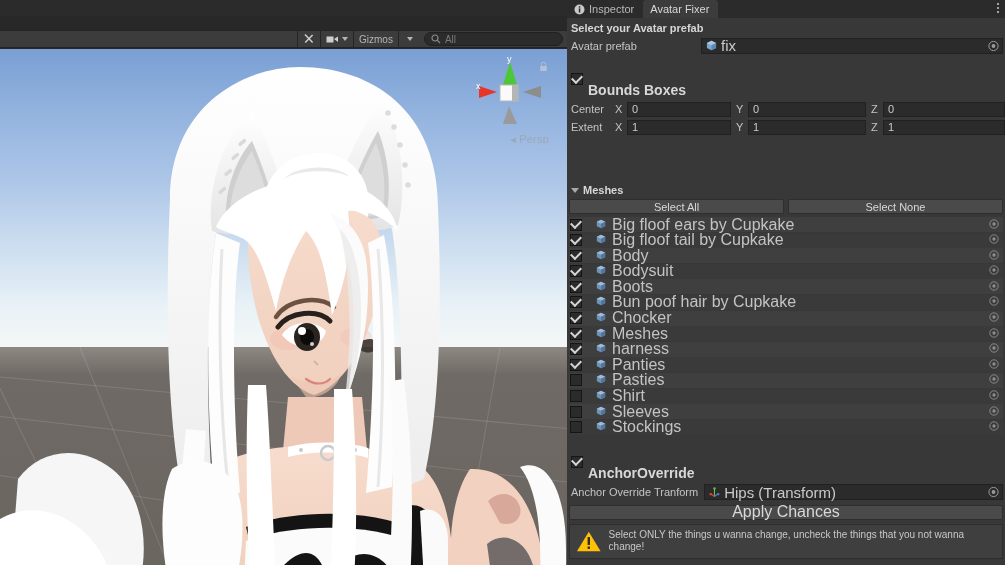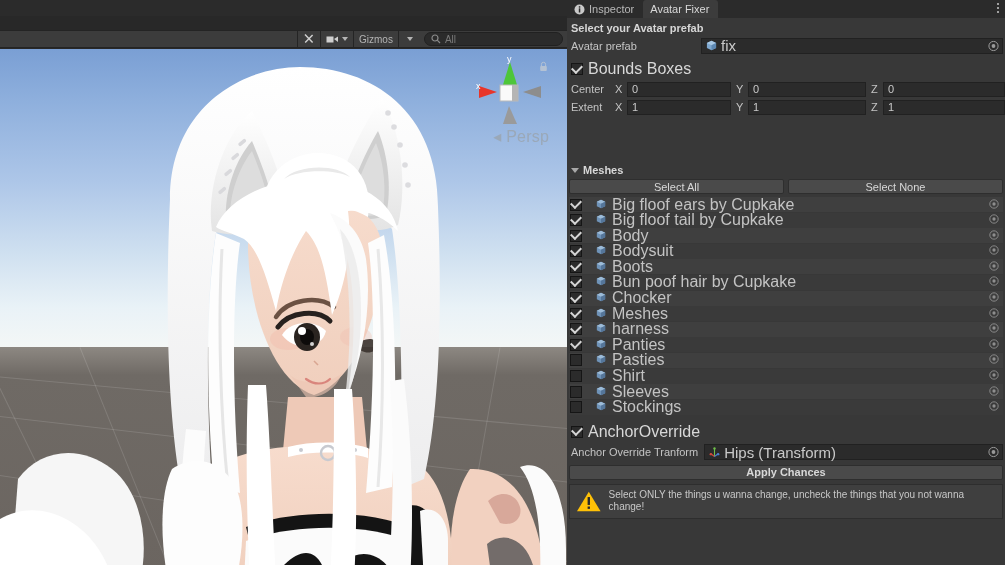--- a/index.html
+++ b/index.html
@@ -29,21 +29,21 @@
     background:linear-gradient(to bottom, #7a9fd4 0%, #8fb0dd 18%, #adc6e8 44%, #cfe0f0 68%, #e9f2f7 86%, #f4f7f6 100%); }
   #ground { position:absolute; left:0; top:298px; width:567px; height:234px;
     background:linear-gradient(to bottom,#8d8882 0%, #6f6a65 12%, #6b6560 100%); }
   .gridline { position:absolute; background:rgba(255,255,255,0.13); transform-origin:left center; }
 
   
   #avatar { position:absolute; left:0; top:0; width:567px; height:532px; }
 
   
   #scene-gizmo { position:absolute; right:14px; top:5px; width:86px; height:92px; }
-  #gizmo-label { position:absolute; right:4px; bottom:0px; color:#9aa8b8; font-size:16px;
+  #gizmo-label { position:absolute; right:4px; bottom:0px; color:#9aa8b8; font-size:11px;
     letter-spacing:.2px; }
   #lock-icon { position:absolute; right:5px; top:4px; width:9px; height:11px; }
 
   
   #inspector { position:absolute; left:567px; top:0; width:438px; height:565px;
     background:#383838; color:#c4c4c4; font-size:11px; }
 
   #tabbar { position:relative; height:18px; background:#2b2b2b; display:flex; align-items:flex-end; }
   .tab { height:18px; padding:0 9px 0 7px; display:flex; align-items:center; gap:4px;
     font-size:11px; color:#b8b8b8; }
@@ -62,21 +62,21 @@
     display:flex; align-items:center; padding-left:4px; gap:4px; color:#c9c9c9; font-size:15px;
     position:relative; margin-right:2px; }
   .objfield .picker { position:absolute; right:3px; top:50%; transform:translateY(-50%); }
 
   .chk { width:12px; height:12px; background:#2b2b2b; border:1px solid #151515;
     display:inline-flex; align-items:center; justify-content:center; flex:none; }
   .chk.on::after { content:""; display:block; width:8px; height:5px;
     border-left:2px solid #d6d6d6; border-bottom:2px solid #d6d6d6;
     transform:rotate(-45deg) translate(1px,-1px); }
   .hdr-chk { display:flex; align-items:center; gap:5px; padding:3px 0 3px 4px; }
-  .hdr-chk .t { font-weight:normal; color:#d8d8d8; font-size:16px; }
+  .hdr-chk .t { font-weight:bold; color:#d8d8d8; font-size:14px;margin-top:22px; }
 
   .vec-row { display:flex; align-items:center; height:16px; padding-left:4px; margin-bottom:2px; gap:0; }
   .vec-row .nm { width:62px; color:#c4c4c4; }
   .vec-cell { display:flex; align-items:center; gap:4px; }
   .vec-cell .ax { color:#c4c4c4; width:8px; }
   .num { height:15px; background:#2b2b2b; border:1px solid #212121; color:#c9c9c9;
     font-size:11px; display:flex; align-items:center; padding-left:4px; }
 
   .foldout { display:flex; align-items:center; gap:4px; padding:4px 0 3px 4px;margin-top:45px; }
   .foldout .tri { width:0;height:0;border-left:4px solid transparent;border-right:4px solid transparent;
@@ -90,22 +90,22 @@
   .mesh-list { padding:0 2px; }
   .mesh-row { display:flex; align-items:center; height:15px; margin-bottom:0.6px;
     background:#3f3f3f; position:relative; }
   .mesh-row.alt { background:#3a3a3a; }
   .mesh-row .chk { margin-left:1px; }
   .mesh-row .micon { margin-left:14px; }
   .mesh-row .mname { margin-left:6px; color:#c3c3c3; font-size:16px; }
   .mesh-row .picker { position:absolute; right:4px; top:50%; transform:translateY(-50%); }
 
   .apply-btn { height:15px; background:#4a4a4a; border:1px solid #2e2e2e; border-radius:2px;
-    color:#d8d8d8; font-size:11px; display:flex; align-items:center; justify-content:center;
-    margin:4px 2px 4px 2px;font-weight:bold; }
+    color:#d8d8d8; font-size:16px; display:flex; align-items:center; justify-content:center;
+    margin:4px 2px 4px 2px; }
 
   .helpbox { display:flex; align-items:center; gap:7px; background:#3f3f3f;
     border:1px solid #2e2e2e; margin:0 2px; padding:4px 6px; min-height:26px; }
   .helpbox .msg { color:#c8c8c8; font-size:10px; line-height:1.25; }
 </style>
 </head>
 <body>
 
 <div id="root">
 

